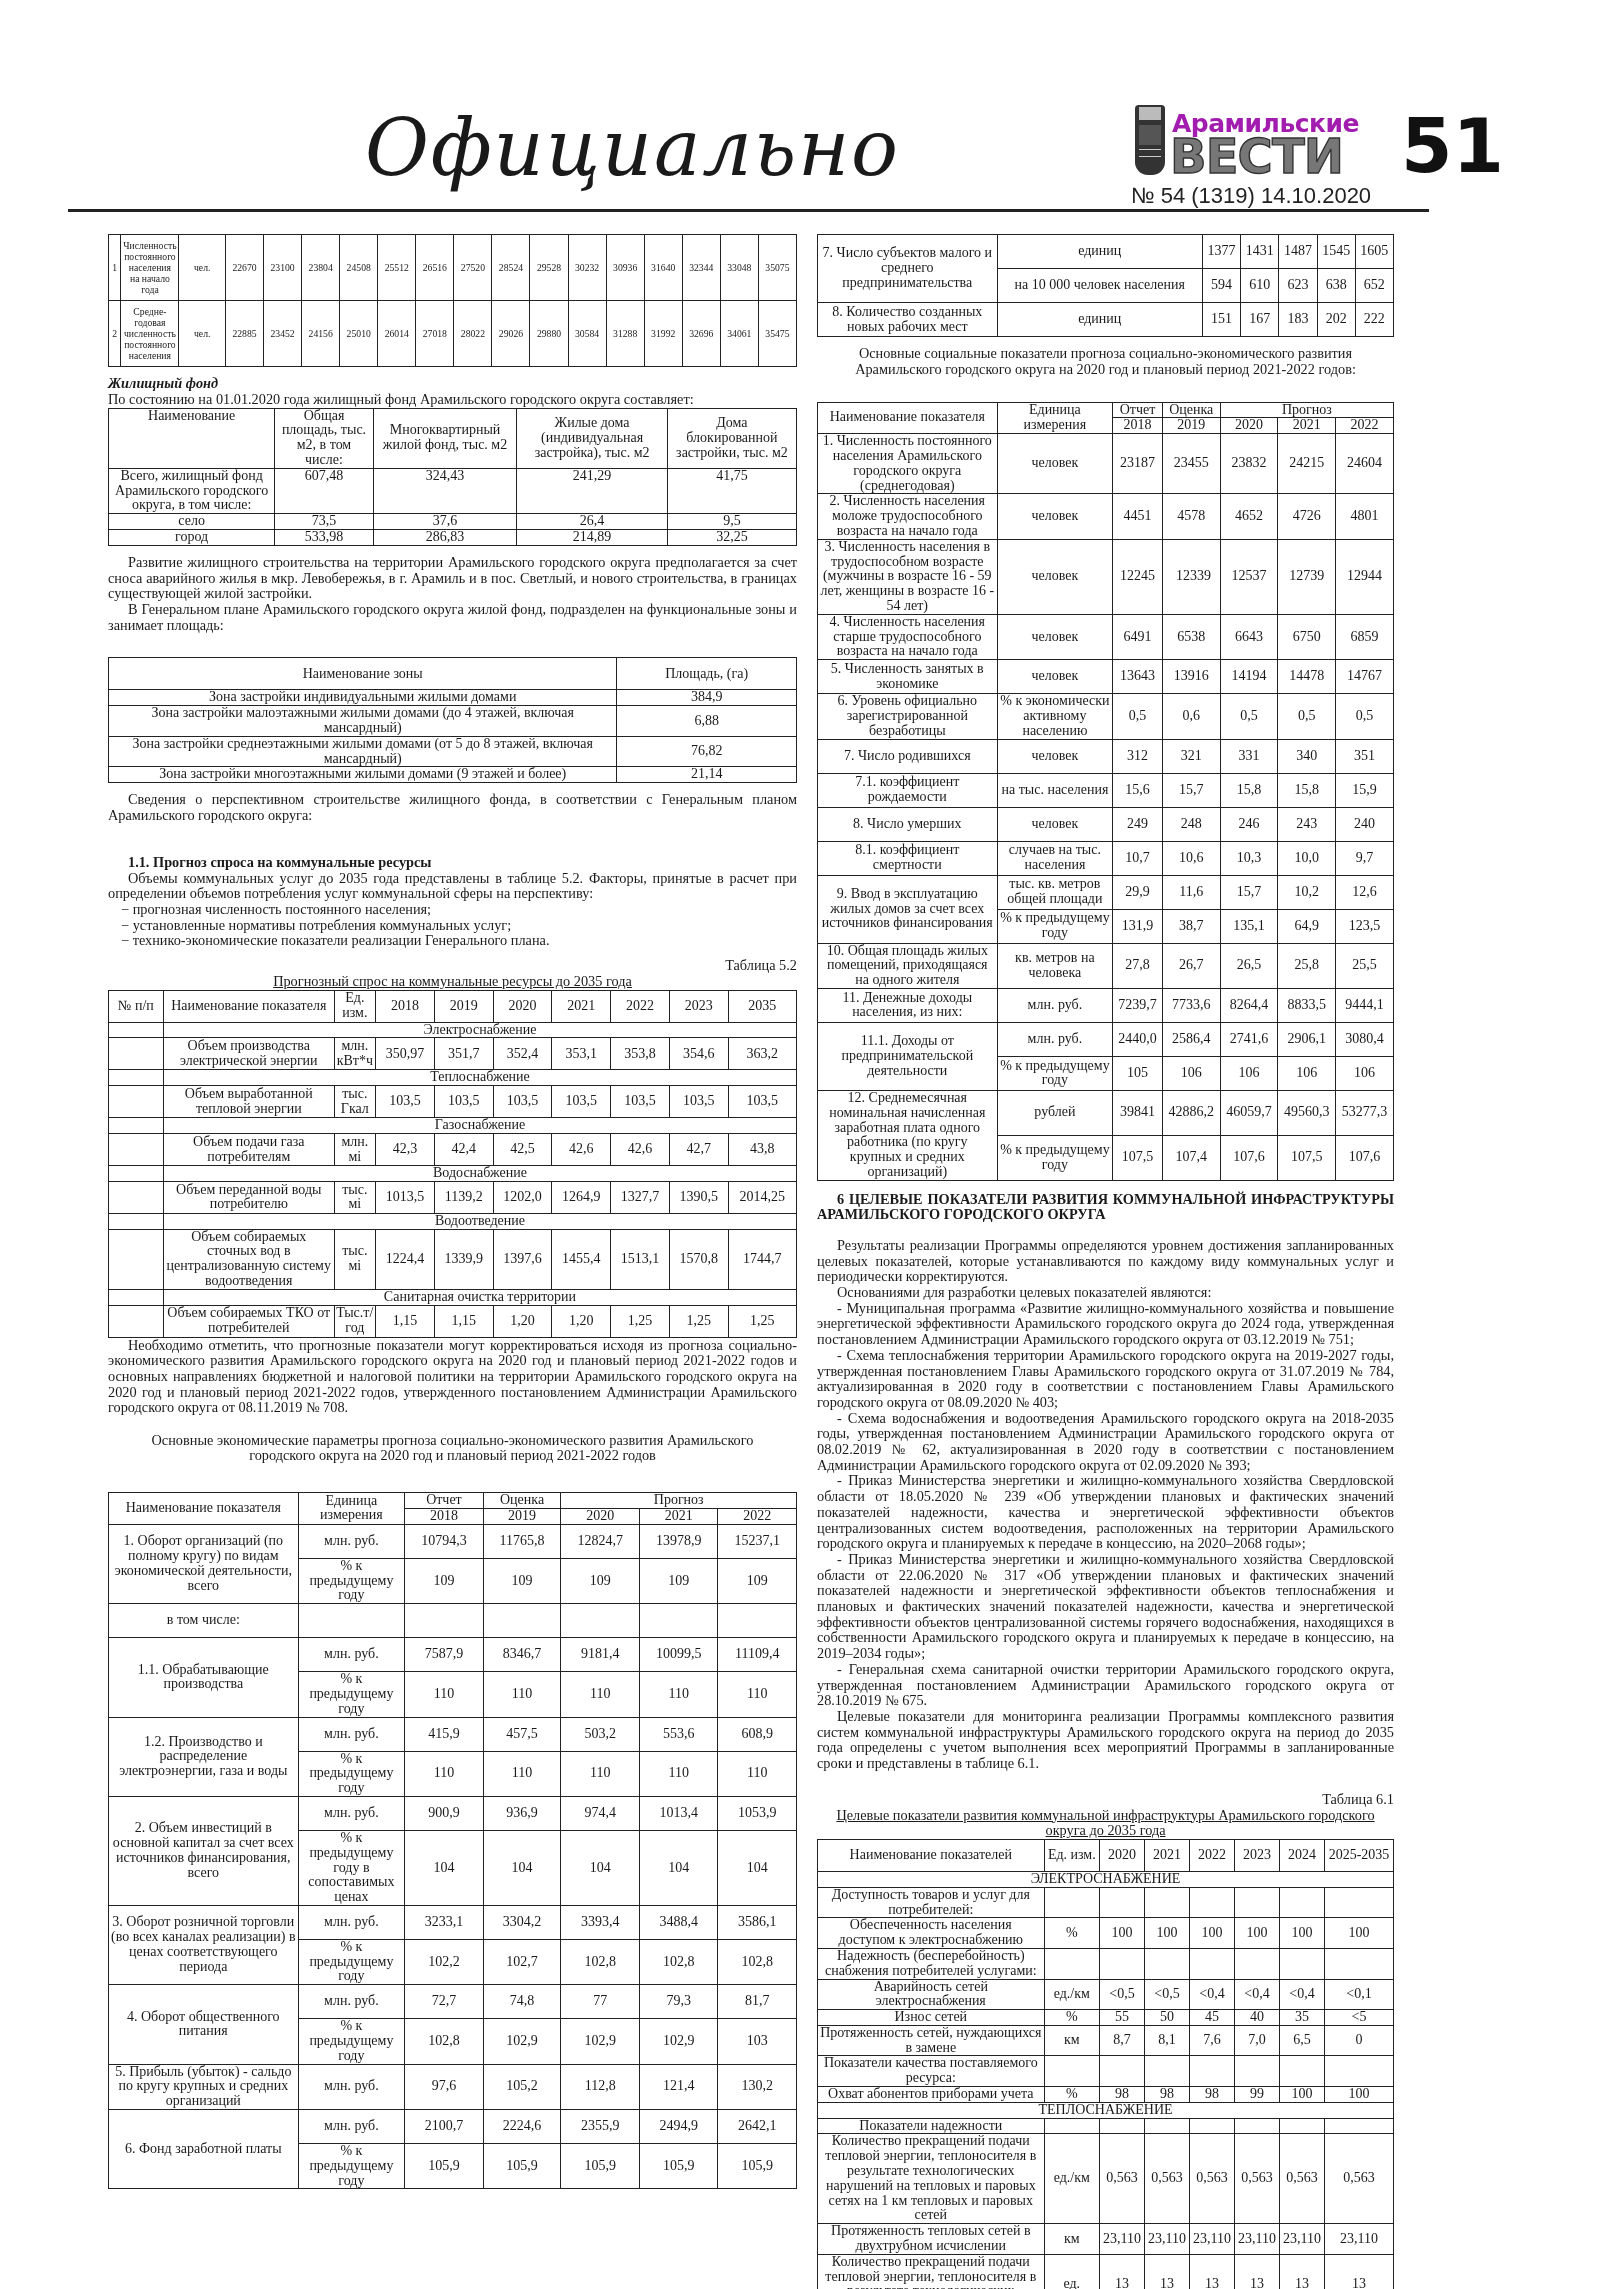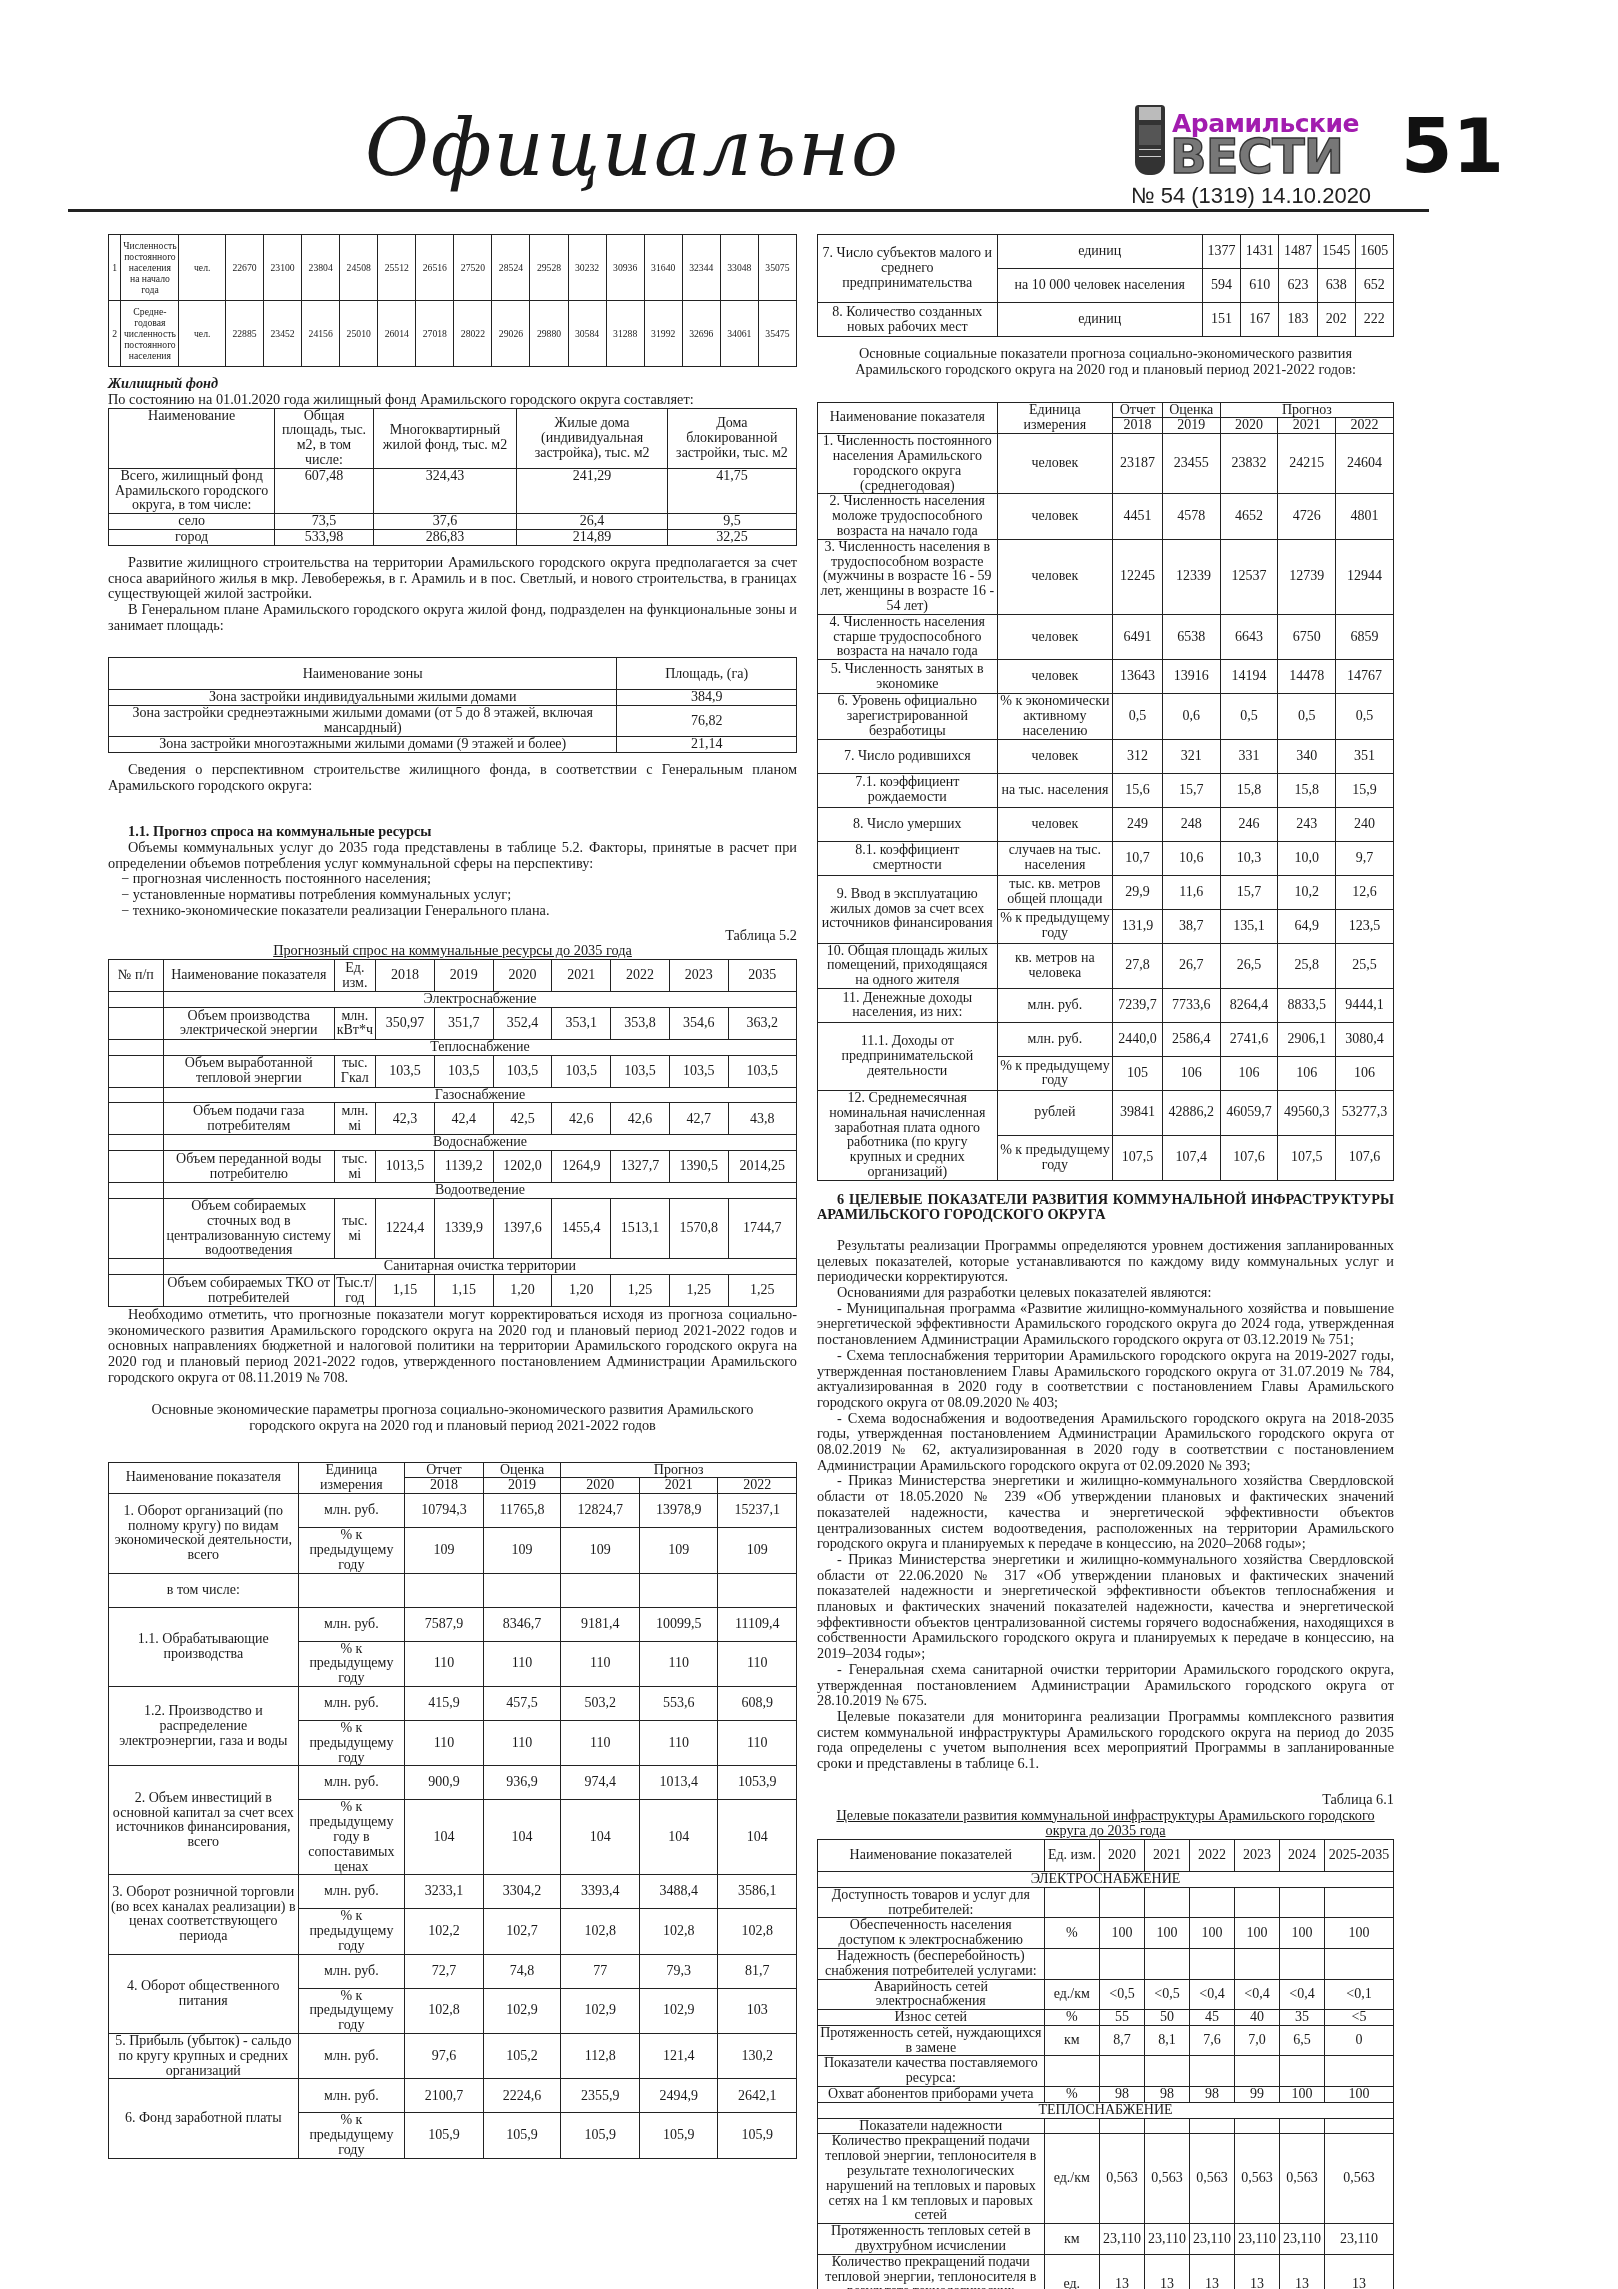--- a/index.html
+++ b/index.html
@@ -149,20 +149,24 @@
           <th style="height: 31px;">Наименование зоны</th>
           <th style="height: 31px; width: 175px;">Площадь, (га)</th>
         </tr>
       </thead>
       <tbody id="zonesBody">
         <tr>
           <td>Зона застройки индивидуальными жилыми домами</td>
           <td>384,9</td>
         </tr>
         <tr>
+          <td>Зона застройки малоэтажными жилыми домами (до 4 этажей, включая мансардный)</td>
+          <td>6,88</td>
+        </tr>
+        <tr>
           <td>Зона застройки среднеэтажными жилыми домами (от 5 до 8 этажей, включая мансардный)</td>
           <td>76,82</td>
         </tr>
         <tr>
           <td>Зона застройки многоэтажными жилыми домами (9 этажей и более)</td>
           <td>21,14</td>
         </tr>
       </tbody>
   </table>
   <div class="gap"></div>

